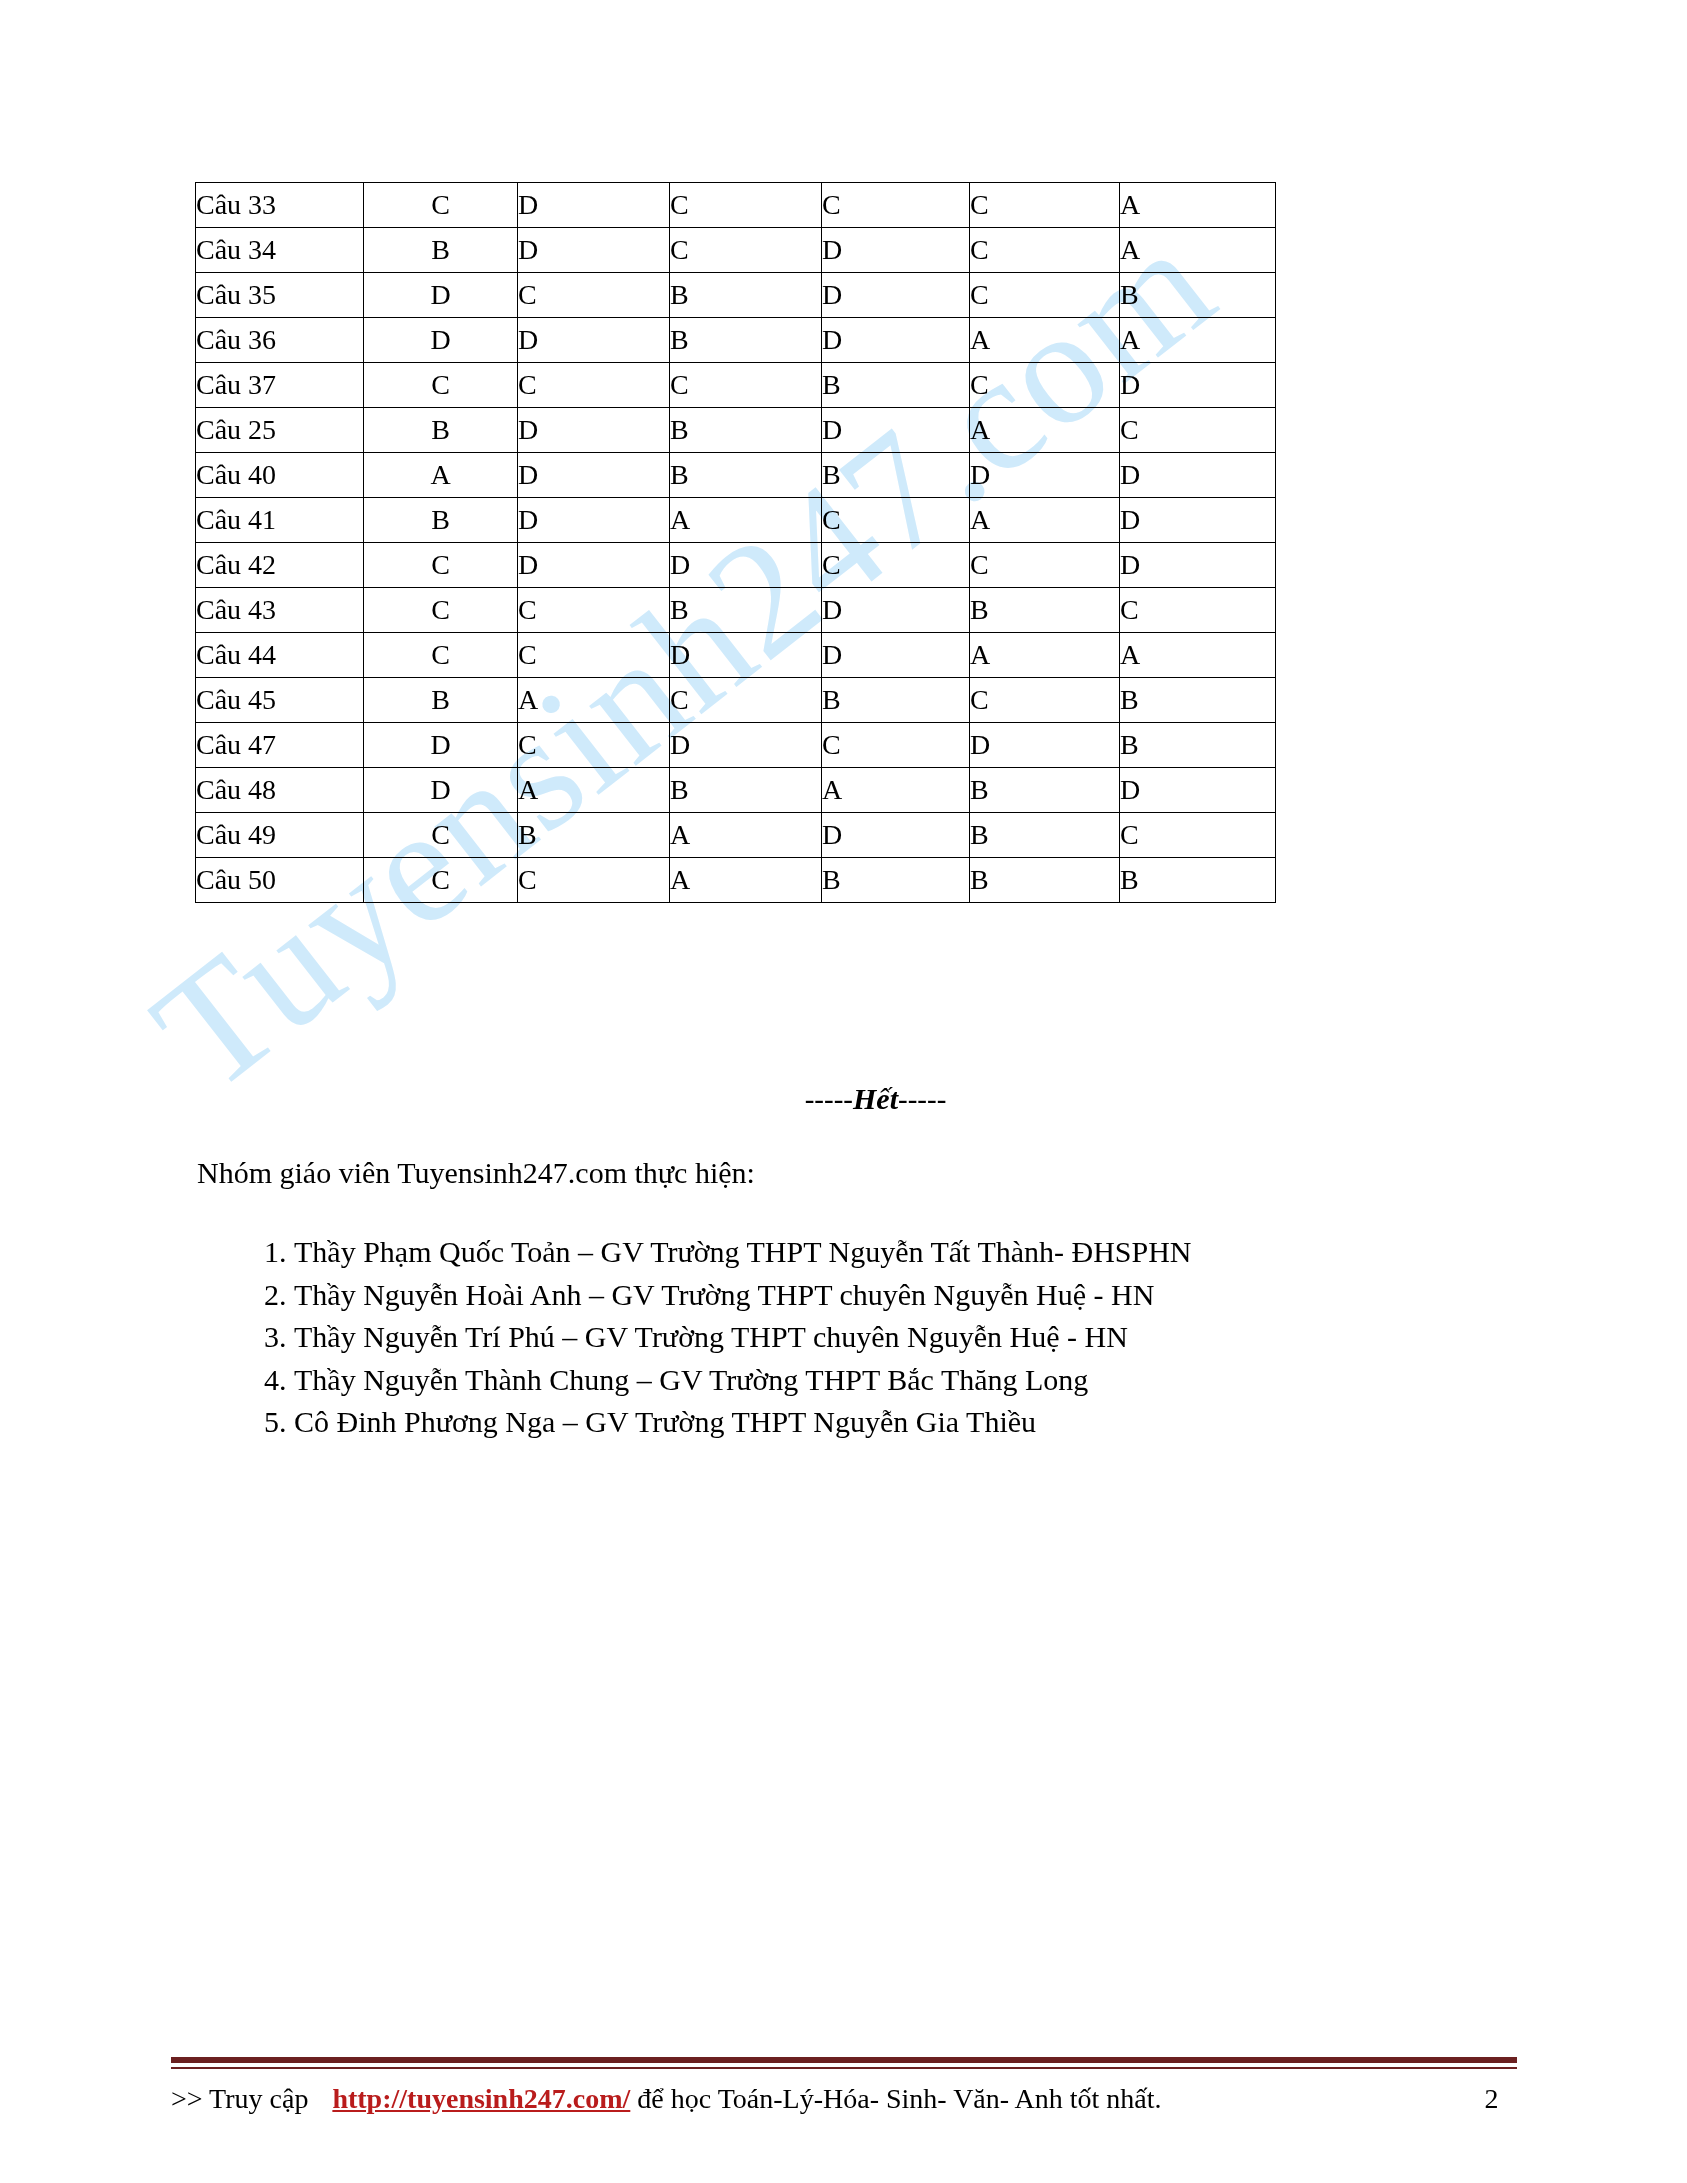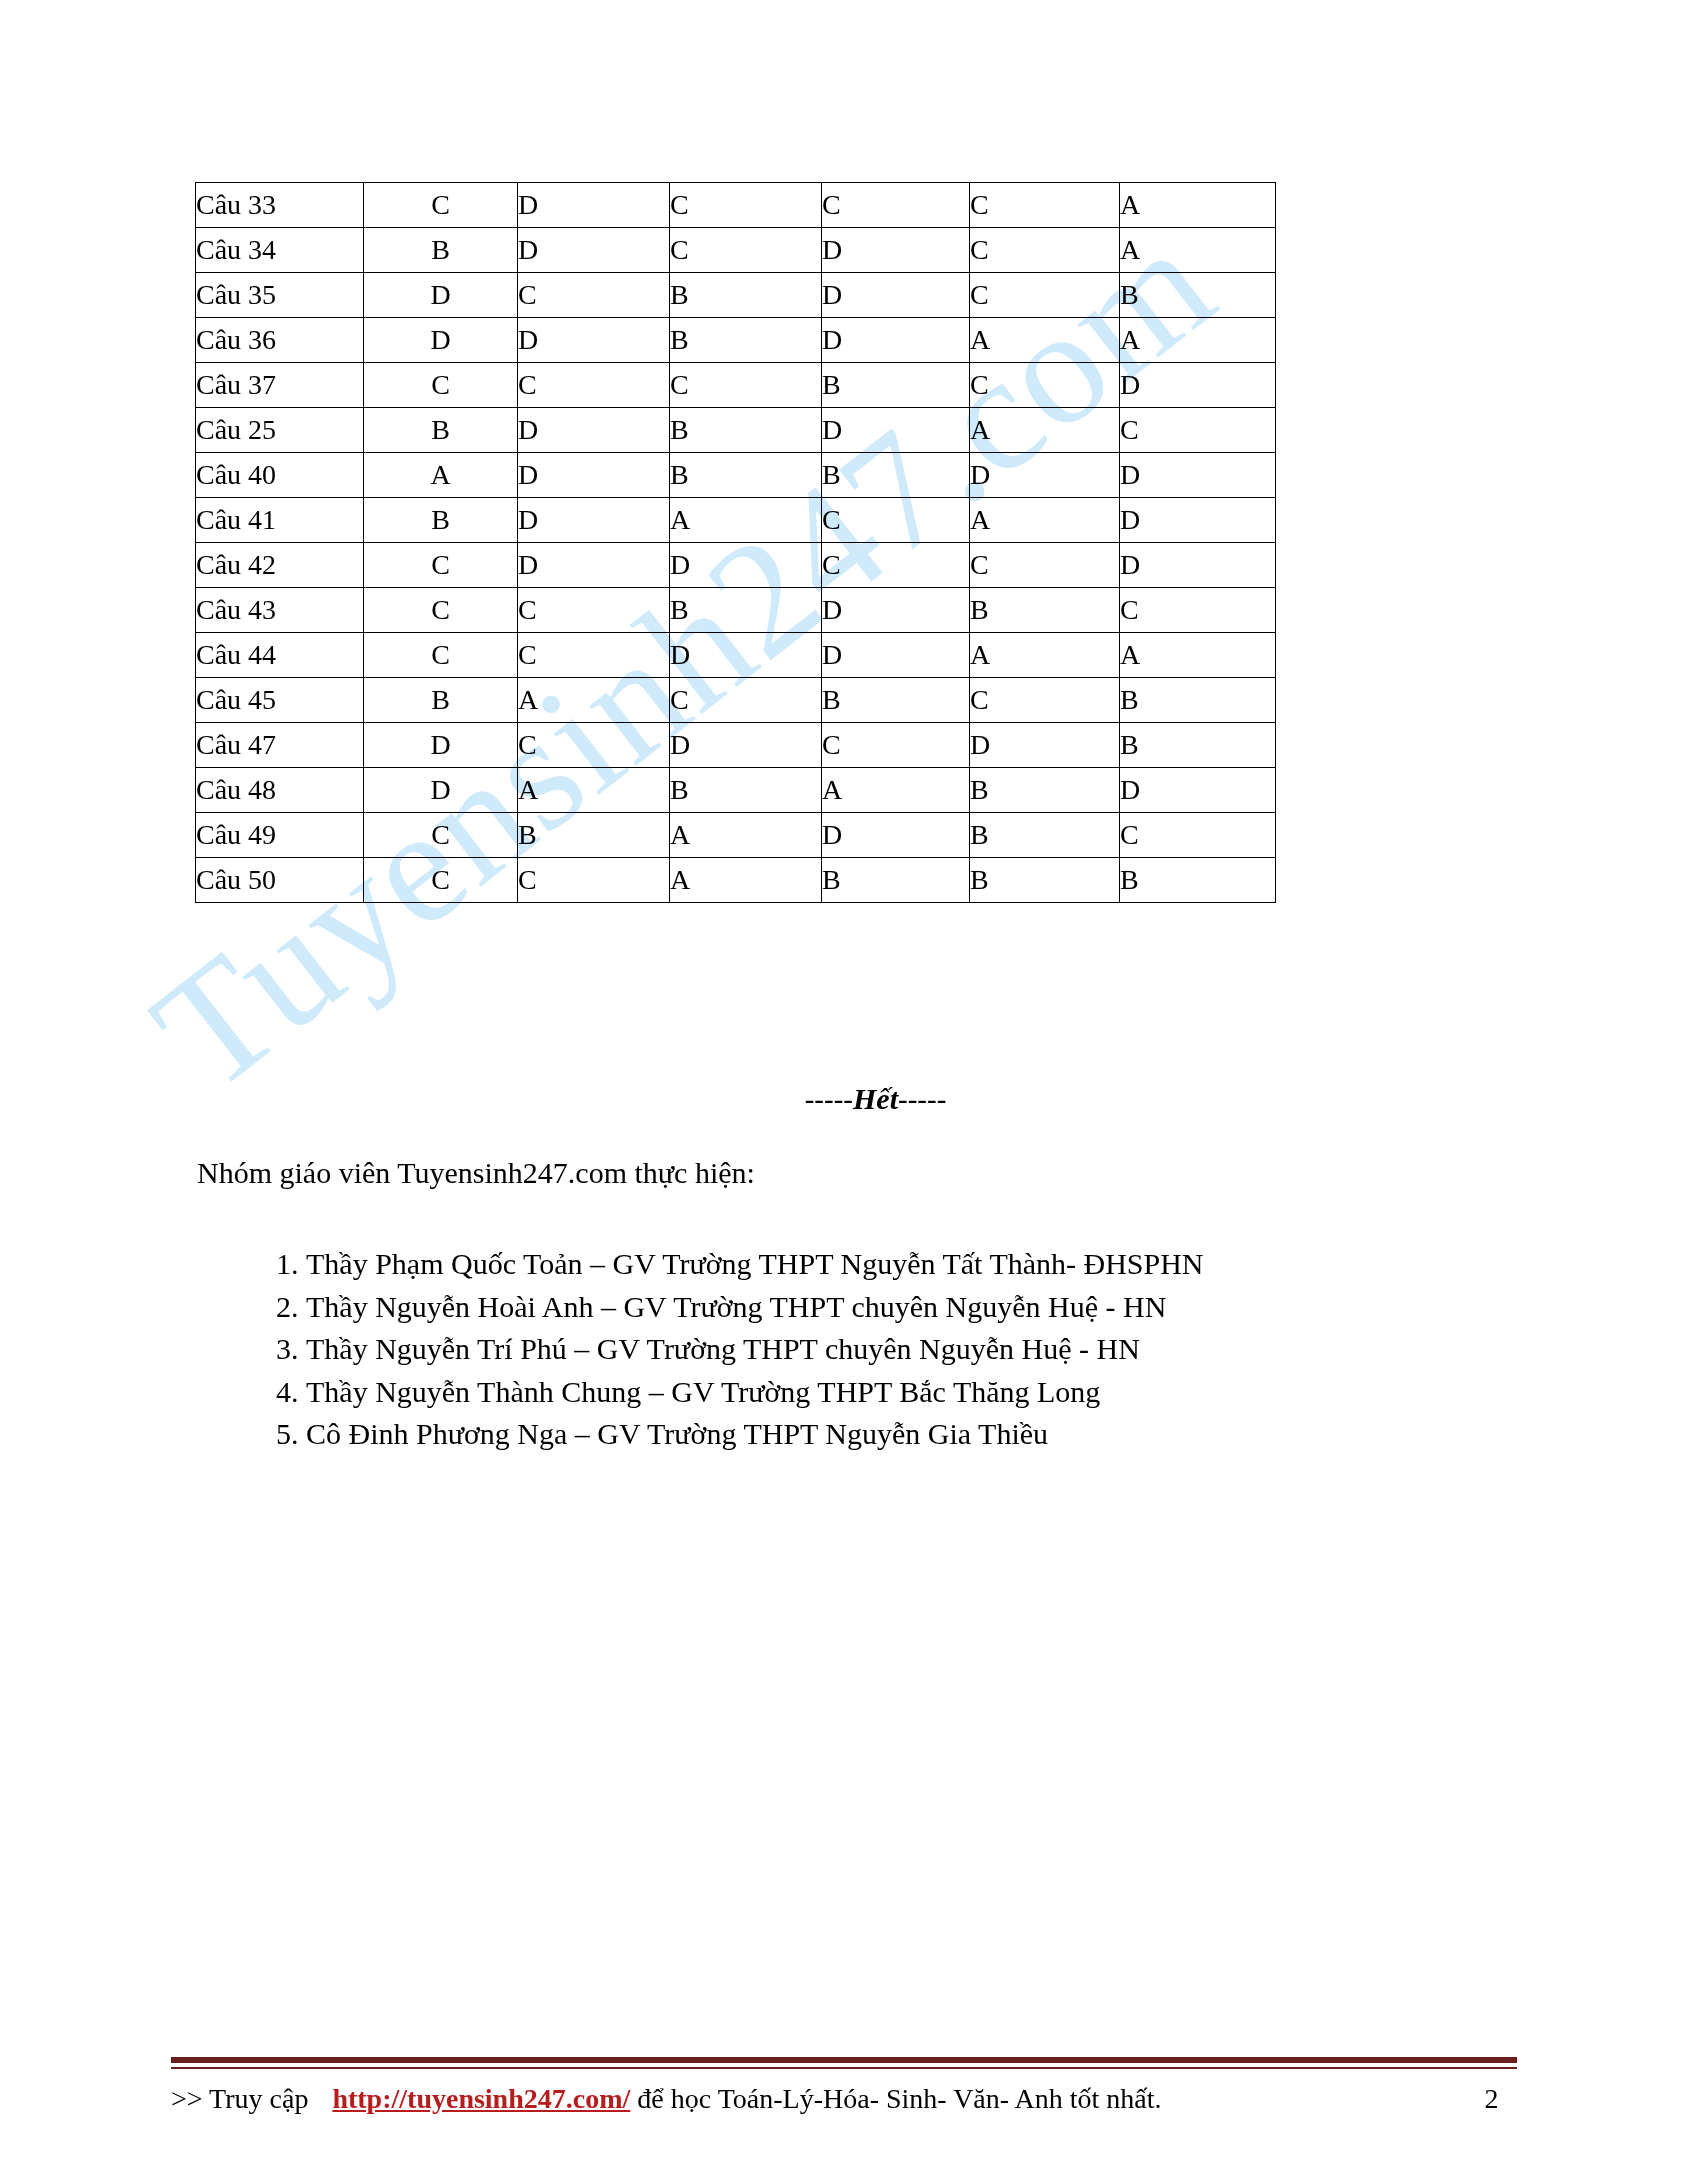--- a/index.html
+++ b/index.html
@@ -83,21 +83,21 @@
     font-size:30px;
     z-index:2;
     color:#000;
     white-space:nowrap;
   }
 
   
   ol.teachers{
     position:absolute;
     left:238px; top:1227px;
-    margin:16px;
+    margin:4px;
     padding:0 0 0 52px;
     z-index:2;
     list-style-position:outside;
   }
   ol.teachers li{
     font-size:30px;
     line-height:1.42;
     color:#000;
     white-space:nowrap;
   }

